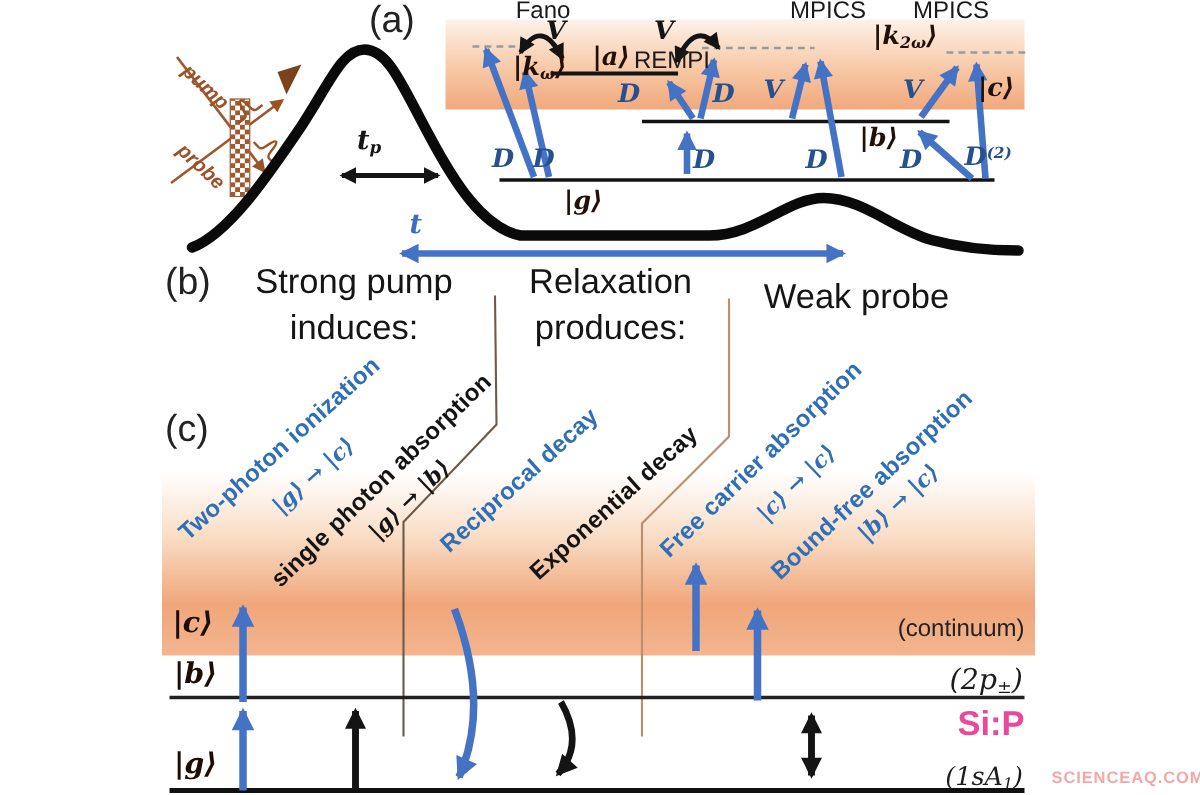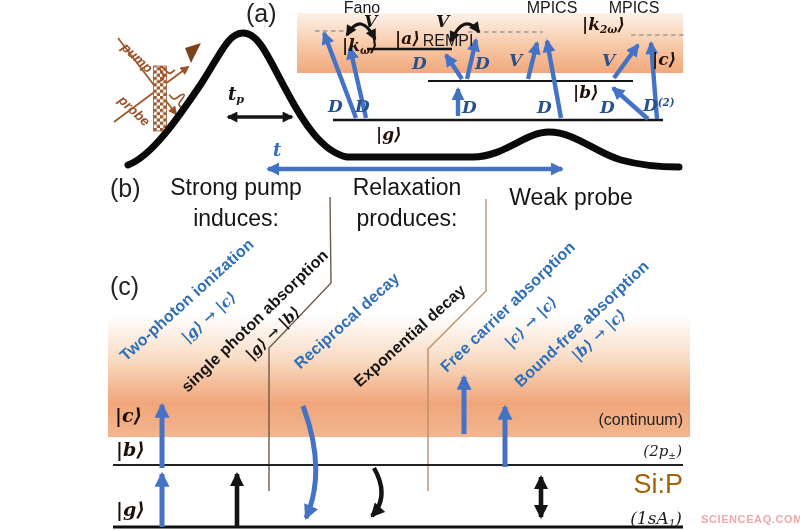--- a/index.html
+++ b/index.html
@@ -176,21 +176,21 @@
 <div class="lbl mathit oplbl" style="left:355px;top:98px;">D</div>
 <div class="lbl mathit oplbl" style="left:412px;top:55px;">D</div>
 <div class="lbl mathit oplbl" style="left:475px;top:55px;">D</div>
 <div class="lbl mathit oplbl" style="left:462px;top:99px;">D</div>
 <div class="lbl mathit oplbl" style="left:509px;top:52px;">V</div>
 <div class="lbl mathit oplbl" style="left:537px;top:99px;">D</div>
 <div class="lbl mathit oplbl" style="left:602px;top:52px;">V</div>
 <div class="lbl mathit oplbl" style="left:600px;top:99px;">D</div>
 <div class="lbl mathit oplbl" style="left:643px;top:97px;"><span>D</span><span class="sup">(2)</span></div>
 
-<div class="lbl mathit" style="left:228px;top:85px;font-size:18px;color:#141414;"><span>t</span><span class="sub">p</span></div>
+<div class="lbl mathit" style="left:238px;top:85px;font-size:18px;color:#141414;"><span>t</span><span class="sub">p</span></div>
 <div class="lbl mathit" style="left:273px;top:141px;font-size:18px;color:#3a6fbf;">t</div>
 
 <div class="lbl sketchlbl" style="left:137px;top:58px;transform:translate(-50%,-50%) rotate(43deg);">pump</div>
 <div class="lbl sketchlbl" style="left:134px;top:111px;transform:translate(-50%,-50%) rotate(43deg);">probe</div>
 
 <div class="lbl panel-tag" style="left:110px;top:176px;">(b)</div>
 <div class="bcol" style="left:236px;"><span>Strong pump</span><br><span>induces:</span></div>
 <div class="bcol" style="left:407px;"><span>Relaxation</span><br><span>produces:</span></div>
 <div class="bcol" style="left:571px;margin-top:10px;"><span>Weak probe</span><br></div>
 
@@ -205,19 +205,19 @@
 <div class="proc blue" style="left:508px;top:307px;transform:translate(-50%,-50%) rotate(-44deg);">Free carrier absorption</div>
 <div class="trans blue" style="left:531px;top:322px;transform:translate(-50%,-50%) rotate(-44deg);">|c⟩ → |c⟩</div>
 <div class="proc blue" style="left:582px;top:324px;transform:translate(-50%,-50%) rotate(-43deg);">Bound-free absorption</div>
 <div class="trans blue" style="left:599px;top:335px;transform:translate(-50%,-50%) rotate(-43deg);">|b⟩ → |c⟩</div>
 
 <div class="lbl mathit ketC" style="left:115px;top:406px;">|c⟩</div>
 <div class="lbl mathit ketC" style="left:116px;top:440px;">|b⟩</div>
 <div class="lbl mathit ketC" style="left:116px;top:500px;">|g⟩</div>
 
 <div class="rightlbl sans" style="right:117px;top:411px;font-size:16px;color:#222;">(continuum)</div>
-<div class="rightlbl mathit-n" style="right:118px;top:442px;font-size:15px;color:#1c1c1c;text-align:right;"><span>(2p</span><span class="sub">±</span><span>)</span></div>
-<div class="rightlbl sans" style="right:117px;top:469px;font-size:27px;font-weight:400;color:#a16207;">Si:P</div>
+<div class="rightlbl mathit-n" style="right:118px;top:442px;font-size:19px;color:#1c1c1c;text-align:right;"><span>(2p</span><span class="sub">±</span><span>)</span></div>
+<div class="rightlbl sans" style="right:117px;top:469px;font-size:23px;font-weight:700;color:#ec4899;">Si:P</div>
 <div class="rightlbl mathit-n" style="right:118px;top:508px;font-size:17px;color:#1c1c1c;"><span>(1s</span><span>A</span><span class="sub">1</span><span>)</span></div>
 
 <div class="lbl watermark" style="left:701px;top:514px;">SCIENCEAQ.COM</div>
 
 </div>
 
 </body></html>

